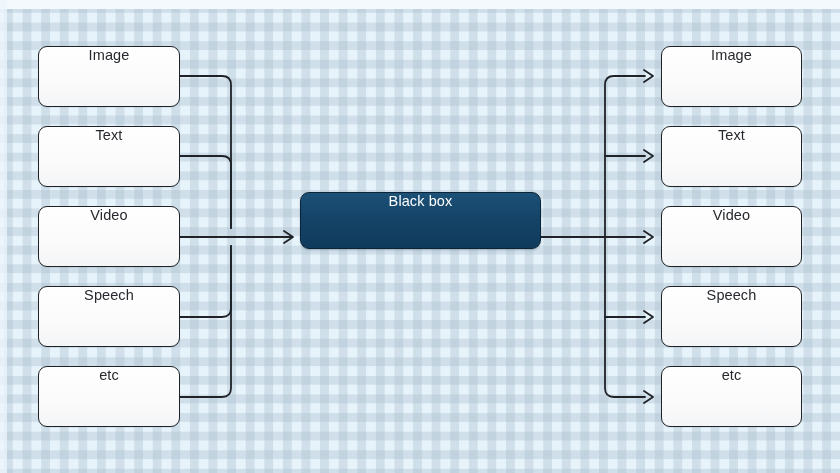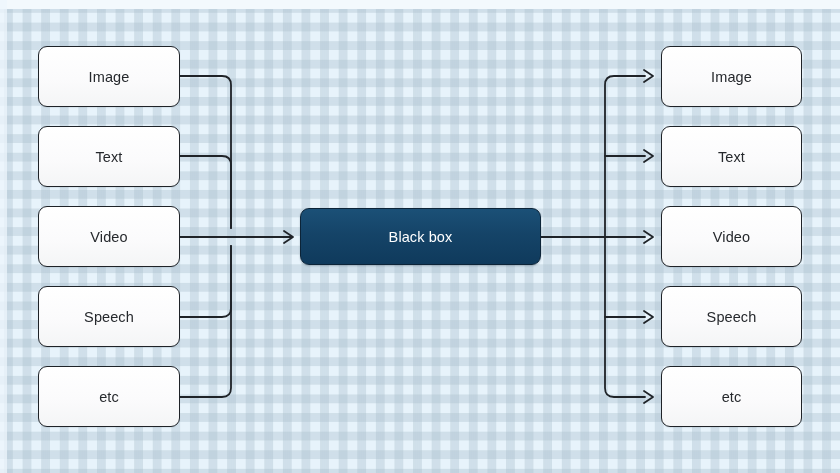--- a/index.html
+++ b/index.html
@@ -54,21 +54,21 @@
     pointer-events: none;
   }
 
   .node {
     position: absolute;
     box-sizing: border-box;
     border: 1.7px solid #1f2328;
     border-radius: 9px;
     background: linear-gradient(to bottom, #ffffff 0%, #fbfbfc 55%, #f4f5f6 100%);
     display: flex;
-    align-items: center;
+    align-items: flex-start;
     justify-content: center;
     color: #26292d;
     font-size: 14.5px;
     letter-spacing: .1px;
     box-shadow: 0 1px 1px rgba(20,40,60,0.07);
   }
 
   .node.black-box {
     border-color: #0c2438;
     background: linear-gradient(to bottom, #1b5077 0%, #154468 45%, #0f3a5c 100%);
@@ -130,21 +130,21 @@
   <div class="node" style="left: 38px; top: 206px; width: 142px; height: 61px;">
     <span>Video</span>
   </div>
   <div class="node" style="left: 38px; top: 286px; width: 142px; height: 61px;">
     <span>Speech</span>
   </div>
   <div class="node" style="left: 38px; top: 366px; width: 142px; height: 61px;">
     <span>etc</span>
   </div>
 
-  <div class="node black-box" style="left: 300px; top: 208px; width: 241px; height: 57px;">
+  <div class="node black-box" style="left: 300px; top: 192px; width: 241px; height: 57px;">
     <span>Black box</span>
   </div>
 
   <div class="node" style="left: 661px; top: 46px; width: 141px; height: 61px;">
     <span>Image</span>
   </div>
   <div class="node" style="left: 661px; top: 126px; width: 141px; height: 61px;">
     <span>Text</span>
   </div>
   <div class="node" style="left: 661px; top: 206px; width: 141px; height: 61px;">

